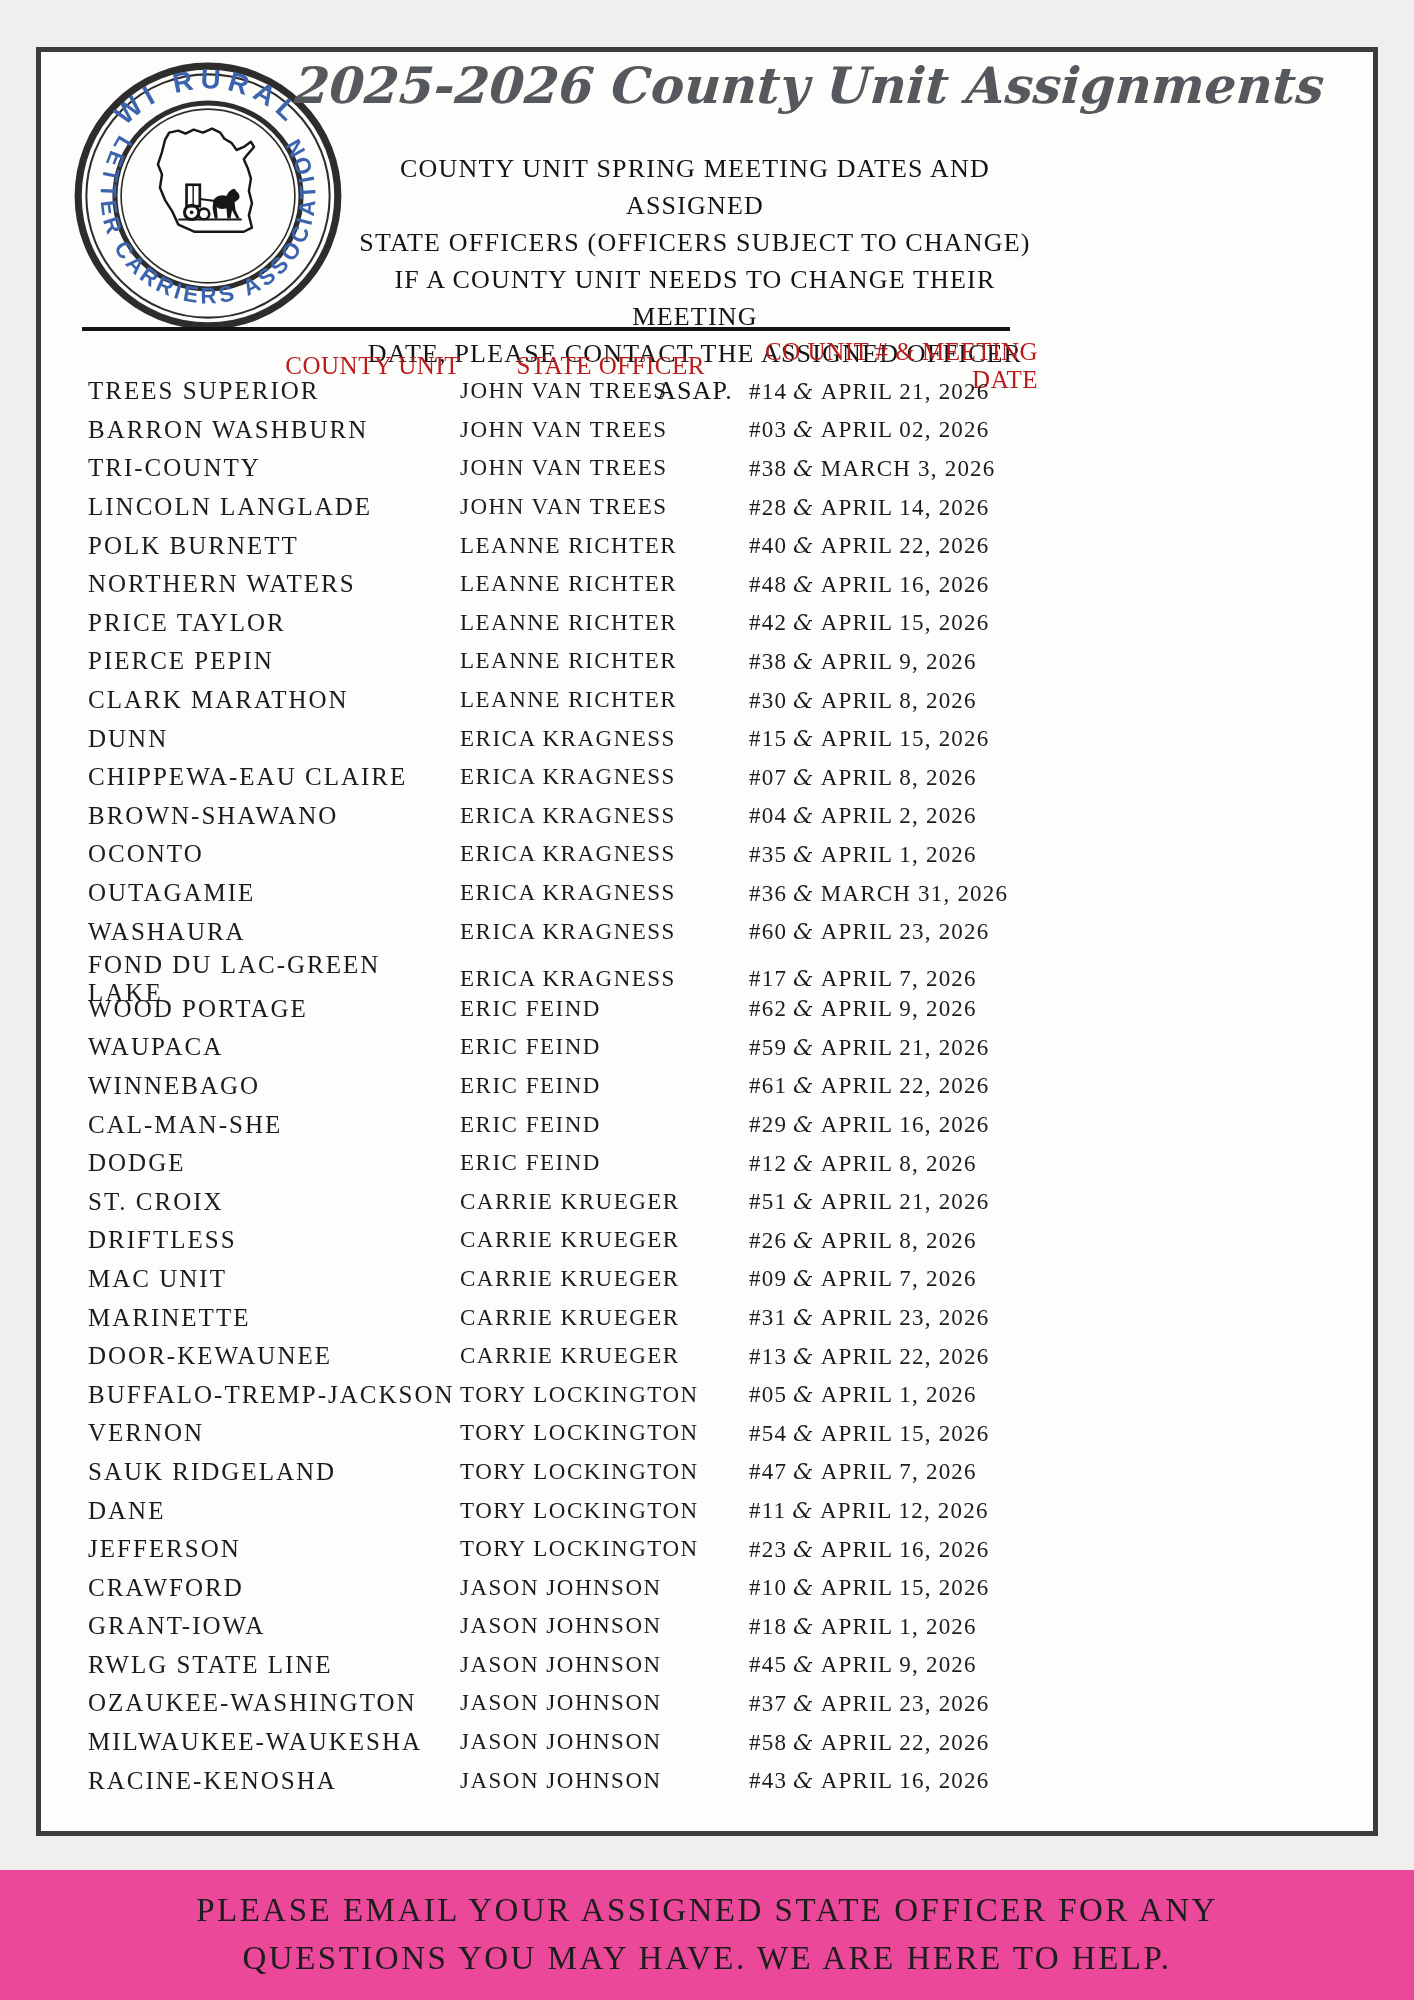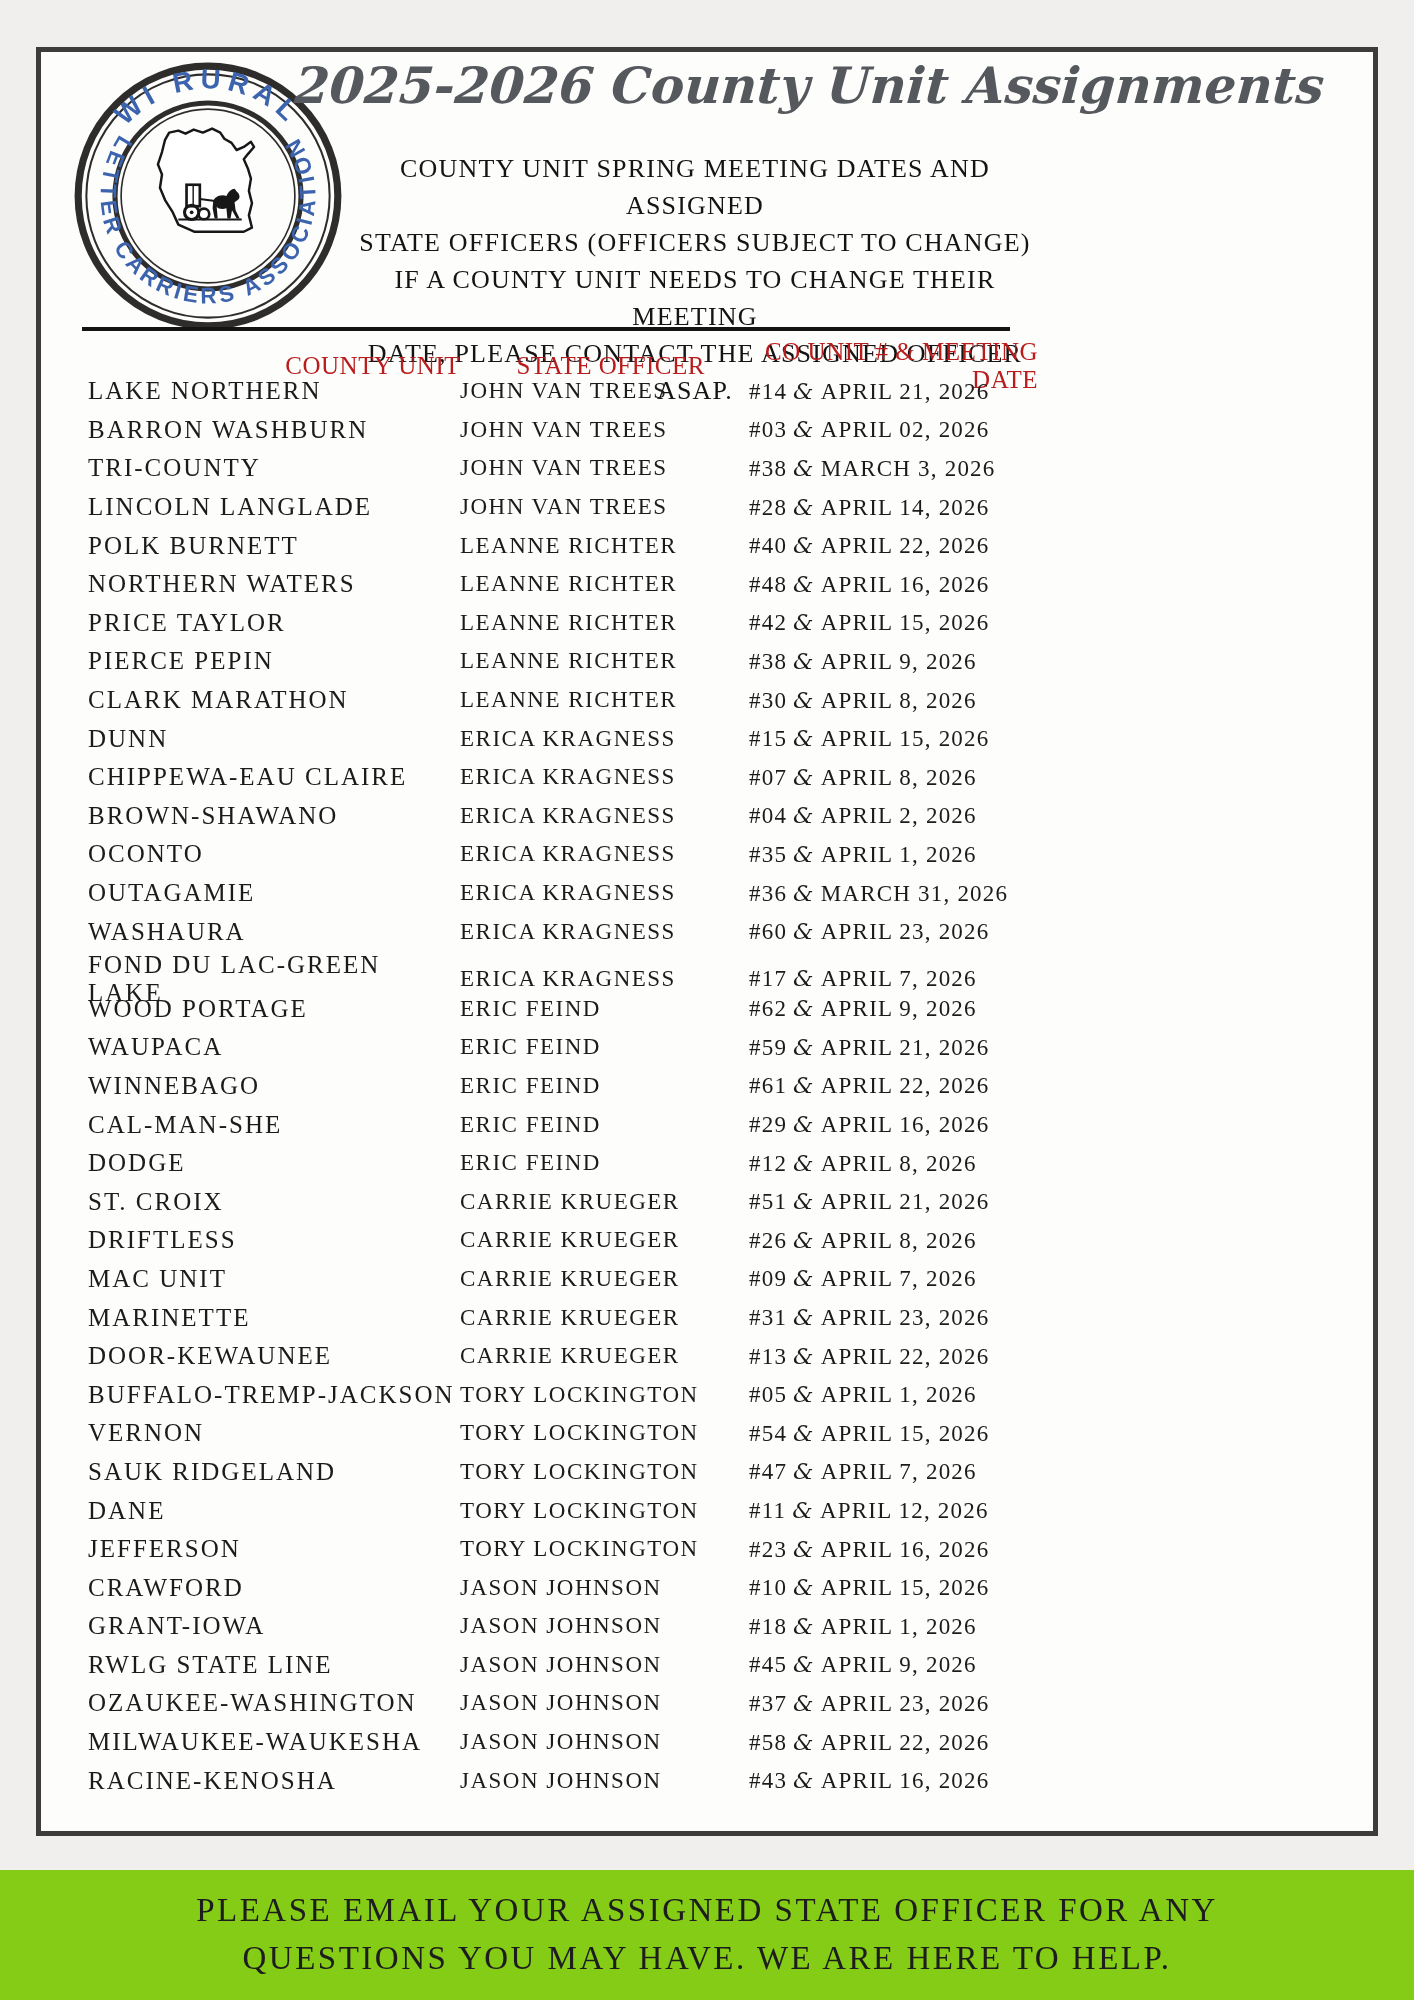--- a/index.html
+++ b/index.html
@@ -34,21 +34,21 @@
   .grid-row{display:grid;grid-template-columns:372px 245px 1fr;align-items:center;}
   .head-row{height:34px;font-weight:normal;font-size:25px;letter-spacing:.5px;color:#b91c1c;text-align:right;}
   .rows .grid-row{height:38.6px;}
   .cell-county{font-size:25px;letter-spacing:2px;color:#1b1b1b;}
   .cell-officer{font-size:23px;letter-spacing:1.5px;color:#1b1b1b;}
   .cell-unit{font-size:23px;letter-spacing:1.2px;color:#1b1b1b;margin-left:44px;}
   .amp{font-family:"DejaVu Serif", serif;font-style:italic;padding:0 6px;}
   
   .footer{
     position:absolute;left:0;top:1870px;width:1414px;height:130px;
-    background:#84cc16;text-align:center;
+    background:#ec4899;text-align:center;
     font-size:33px;letter-spacing:2.5px;color:#1d1d1d;line-height:48px;
     padding-top:16px;box-sizing:border-box;
   }
 </style>
 </head>
 <body>
 
 <div class="frame"></div>
 
 <svg class="logo" viewBox="0 0 270 270">
@@ -99,21 +99,21 @@
 <div class="rule"></div>
 
 <div class="table-wrap">
   <div class="grid-row head-row">
     <span>COUNTY UNIT</span>
     <span>STATE OFFICER</span>
     <span>CO UNIT # &amp; MEETING DATE</span>
   </div>
   <div class="rows">
   <div class="grid-row">
-    <span class="cell-county">LAKE NORTHERN</span>
+    <span class="cell-county">TREES SUPERIOR</span>
     <span class="cell-officer">JOHN VAN TREES</span>
     <span class="cell-unit"><span>#14</span><span class="amp">&amp;</span><span>APRIL 21, 2026</span></span>
   </div>
 
   <div class="grid-row">
     <span class="cell-county">BARRON WASHBURN</span>
     <span class="cell-officer">JOHN VAN TREES</span>
     <span class="cell-unit"><span>#03</span><span class="amp">&amp;</span><span>APRIL 02, 2026</span></span>
   </div>
 

